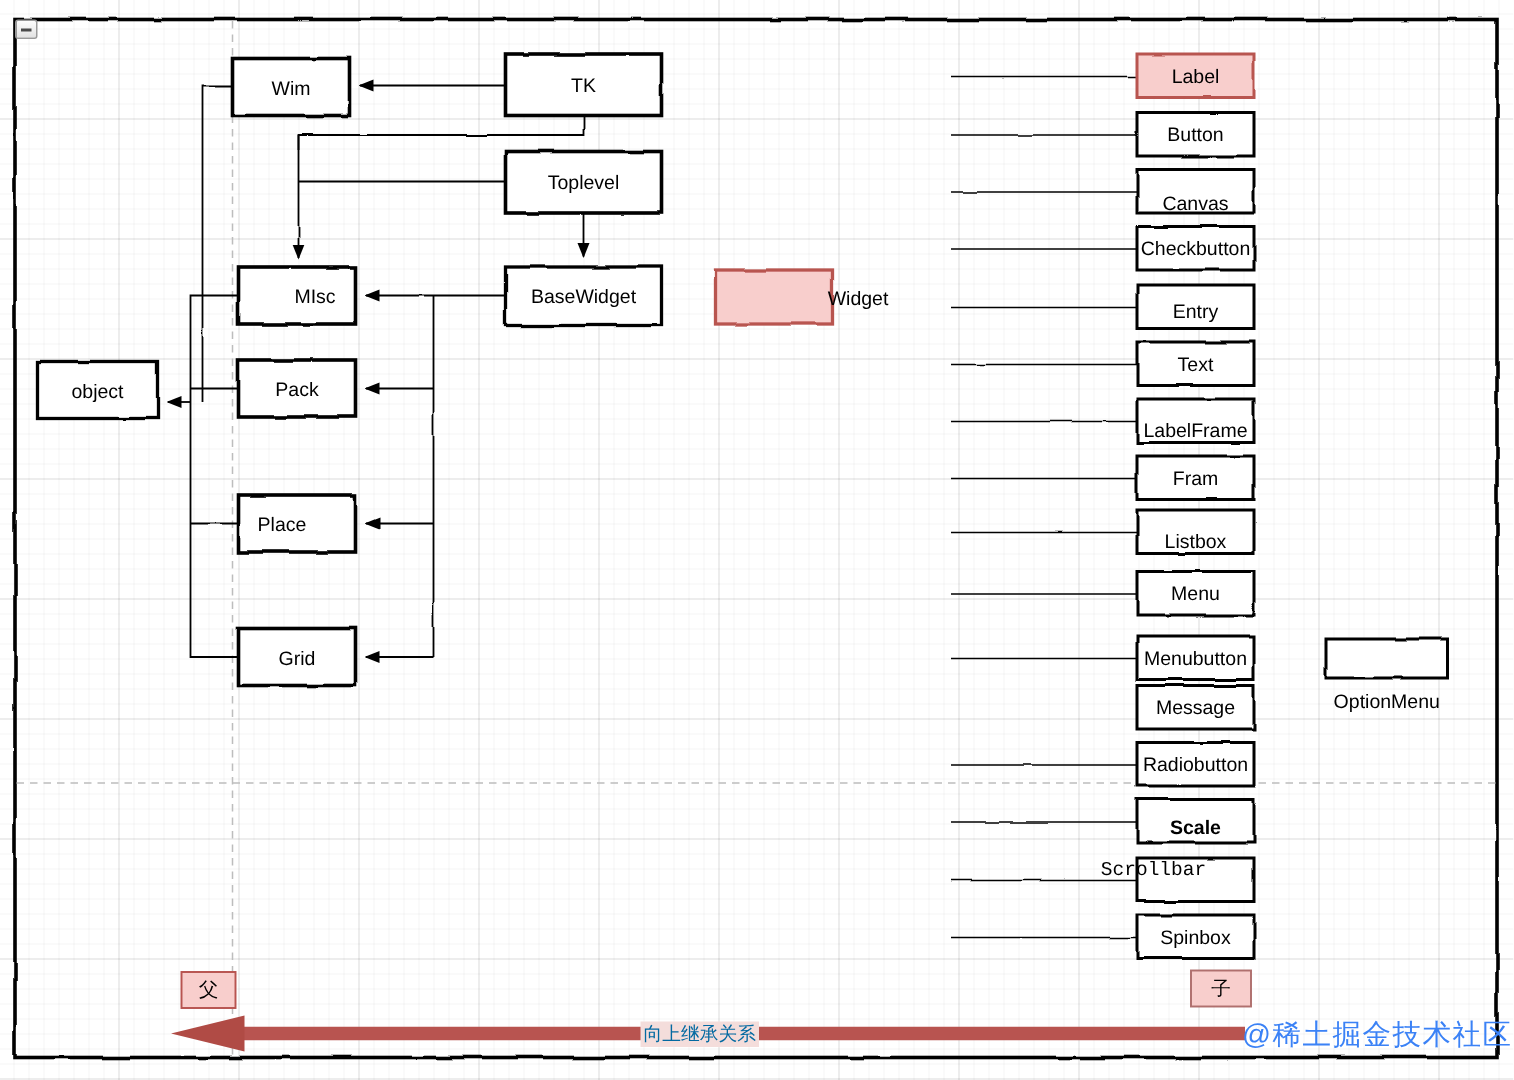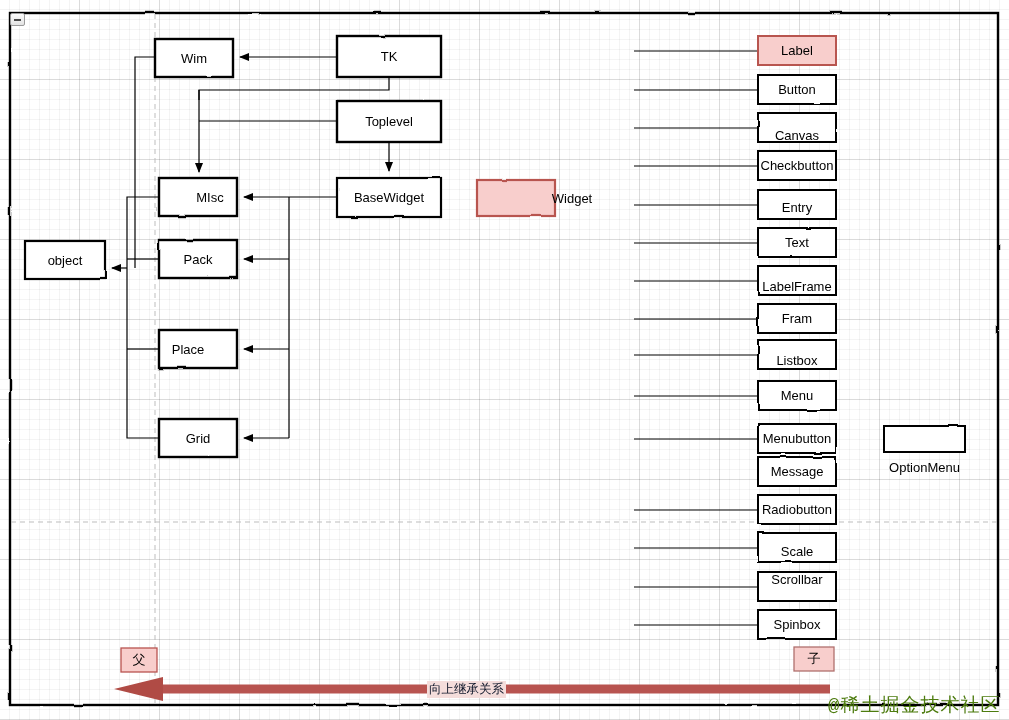--- a/index.html
+++ b/index.html
@@ -26,29 +26,28 @@
   .nodeLabel{
     position:absolute;
     display:flex;align-items:center;justify-content:center;
     font-size:13px;color:#000;
     white-space:nowrap;
     pointer-events:none;
   }
   .watermark{
     position:absolute;
     font-size:19px;
-    color:#4d7c0f;
+    color:#3b82f6;
     letter-spacing:1px;
-    font-family:Liberation Mono, monospace;
+    font-family:Liberation Sans, sans-serif;
     white-space:nowrap;
-    margin-top:15px;
   }
   .legendText{
     position:absolute;
-    font-size:12.5px;color:#0f172a;
+    font-size:12.5px;color:#0369a1;
     background:#f4dddb;
     padding:0 2px;
     white-space:nowrap;
     font-family:"DejaVu Sans",sans-serif;
   }
   .collapse-btn{
     position:absolute;left:10px;top:13px;width:15px;height:13px;
     background:linear-gradient(#fdfdfd,#e2e2e2);
     border:1px solid #9a9a9a;border-radius:2px;
     display:flex;align-items:center;justify-content:center;
@@ -265,24 +264,24 @@
   </div>
 <div class="nodeLabel" style="left:754px;top:424px;width:86px;height:29px;">
     <span>Menubutton</span>
   </div>
 <div class="nodeLabel" style="left:756px;top:457px;width:82px;height:29px;">
     <span>Message</span>
   </div>
 <div class="nodeLabel" style="left:755px;top:495px;width:84px;height:29px;">
     <span>Radiobutton</span>
   </div>
-<div class="nodeLabel" style="left:756px;top:533px;width:82px;height:36px;">
+<div class="nodeLabel" style="left:756px;top:533px;width:82px;height:36px;font-weight:bold;">
     <span>Scale</span>
   </div>
-<div class="nodeLabel" style="left:756px;top:572px;width:82px;height:14px;">
+<div class="nodeLabel" style="left:728px;top:572px;width:82px;height:14px;font-family:Liberation Mono, monospace;">
     <span>Scrollbar</span>
   </div>
 <div class="nodeLabel" style="left:756px;top:610px;width:82px;height:29px;align-items:center;">
     <span>Spinbox</span>
   </div>
 <div class="nodeLabel" style="left:882px;top:426px;width:85px;height:18px;margin-top:32px;">
     <span>OptionMenu</span>
   </div>
 
 <div class="nodeLabel cjk" style="left:121px;top:648px;width:36px;height:24px;font-size:13px;">

